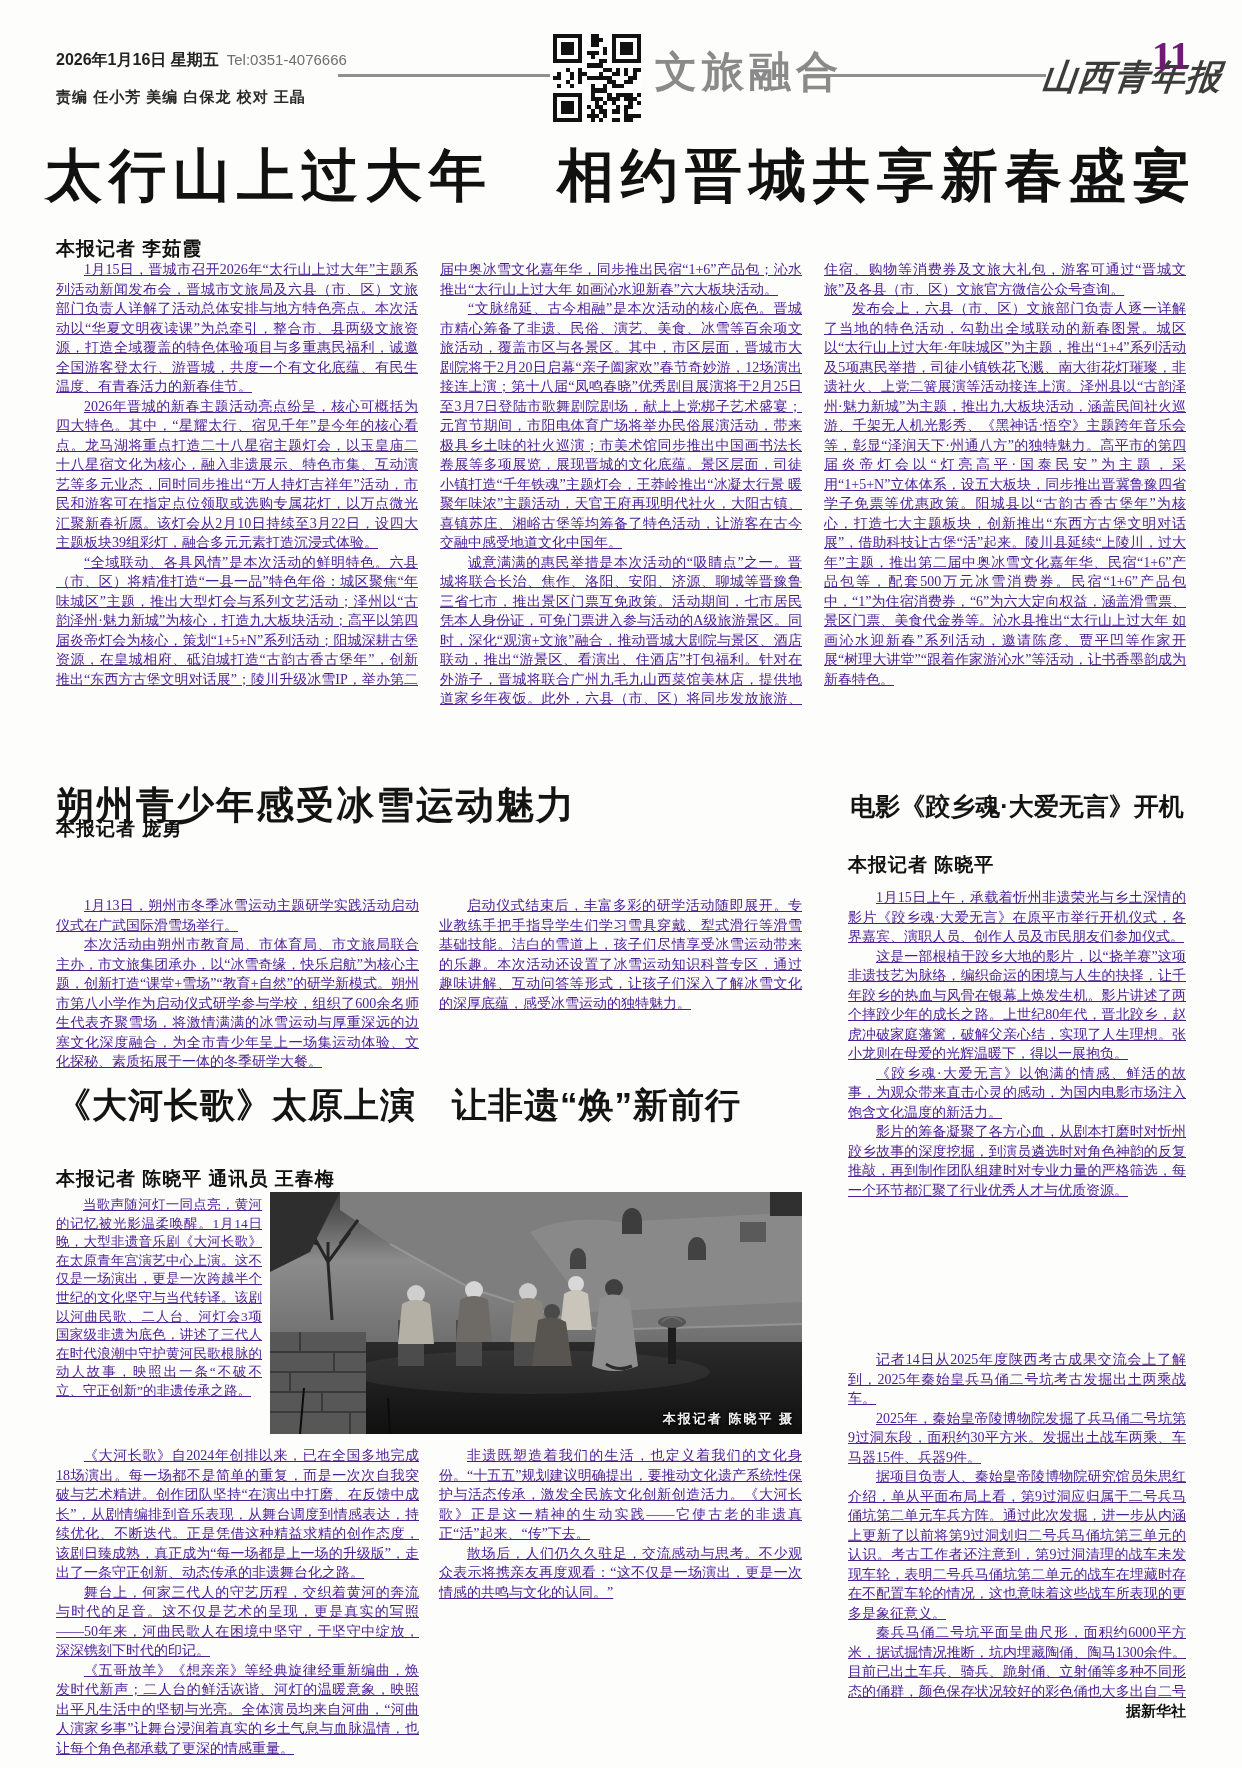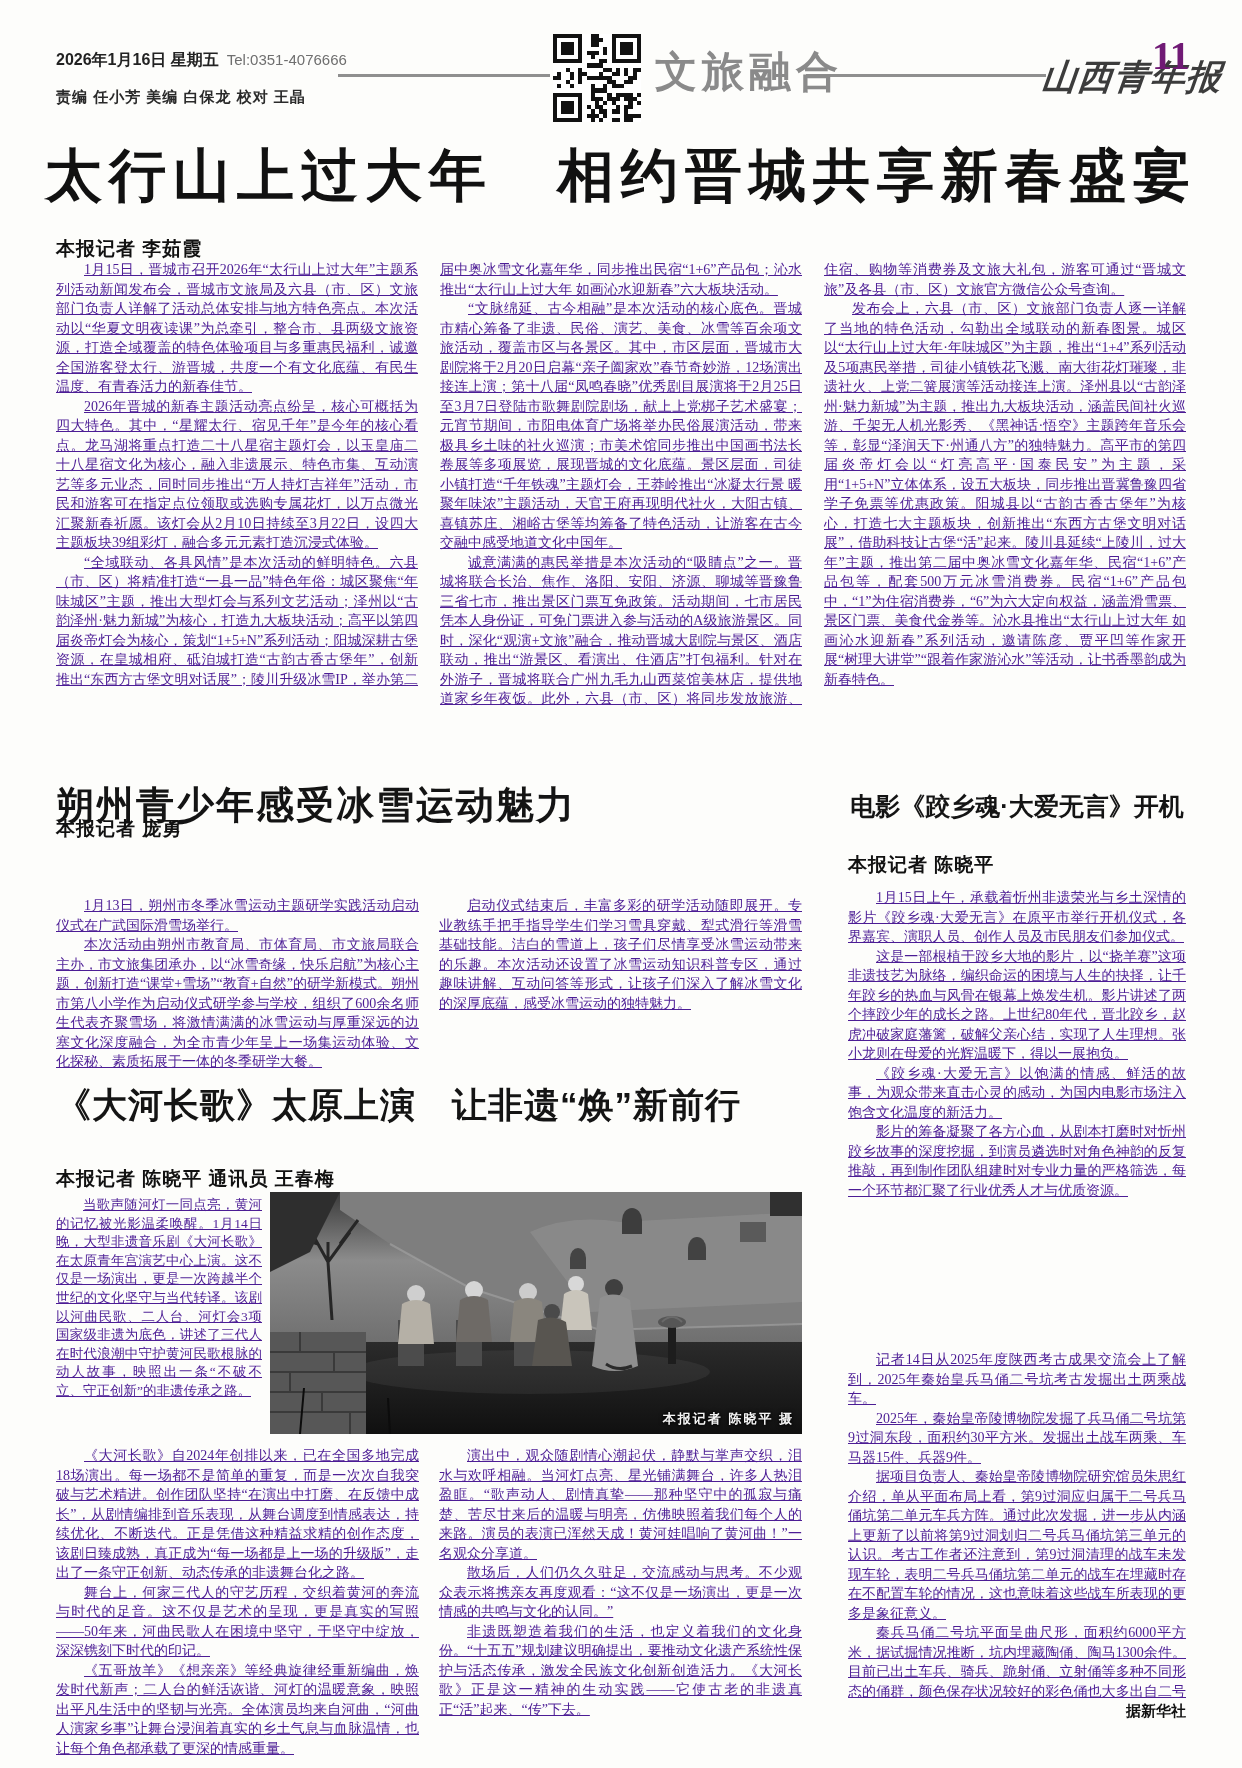--- a/index.html
+++ b/index.html
@@ -228,18 +228,17 @@
 
       <path d="M30,242 L34,196 M120,242 L118,206" stroke="#0c0c0c" stroke-width="2"></path>
     </svg>
     <div class="photo-caption">本报记者 陈晓平 摄</div>
   </div>
 
   <div class="body-text a5-body2">
       <p>《大河长歌》自2024年创排以来，已在全国多地完成18场演出。每一场都不是简单的重复，而是一次次自我突破与艺术精进。创作团队坚持“在演出中打磨、在反馈中成长”，从剧情编排到音乐表现，从舞台调度到情感表达，持续优化、不断迭代。正是凭借这种精益求精的创作态度，该剧日臻成熟，真正成为“每一场都是上一场的升级版”，走出了一条守正创新、动态传承的非遗舞台化之路。</p>
       <p>舞台上，何家三代人的守艺历程，交织着黄河的奔流与时代的足音。这不仅是艺术的呈现，更是真实的写照——50年来，河曲民歌人在困境中坚守，于坚守中绽放，深深镌刻下时代的印记。</p>
       <p>《五哥放羊》《想亲亲》等经典旋律经重新编曲，焕发时代新声；二人台的鲜活诙谐、河灯的温暖意象，映照出平凡生活中的坚韧与光亮。全体演员均来自河曲，“河曲人演家乡事”让舞台浸润着真实的乡土气息与血脉温情，也让每个角色都承载了更深的情感重量。</p>
-      <p>演出中，观众随剧情心潮起伏，静默与掌声交织，泪水与欢呼相融。当河灯点亮、星光铺满舞台，许多人热泪盈眶。“歌声动人、剧情真挚——那种坚守中的孤寂与痛楚、苦尽甘来后的温暖与明亮，仿佛映照着我们每个人的来路。演员的表演已浑然天成！黄河娃唱响了黄河曲！”一名观众分享道。</p>
+      <p>非遗既塑造着我们的生活，也定义着我们的文化身份。“十五五”规划建议明确提出，要推动文化遗产系统性保护与活态传承，激发全民族文化创新创造活力。《大河长歌》正是这一精神的生动实践——它使古老的非遗真正“活”起来、“传”下去。</p>
       <p>散场后，人们仍久久驻足，交流感动与思考。不少观众表示将携亲友再度观看：“这不仅是一场演出，更是一次情感的共鸣与文化的认同。”</p>
-      <p>非遗既塑造着我们的生活，也定义着我们的文化身份。“十五五”规划建议明确提出，要推动文化遗产系统性保护与活态传承，激发全民族文化创新创造活力。《大河长歌》正是这一精神的生动实践——它使古老的非遗真正“活”起来、“传”下去。</p>
     </div>
 
 </div>
 
 </body></html>

